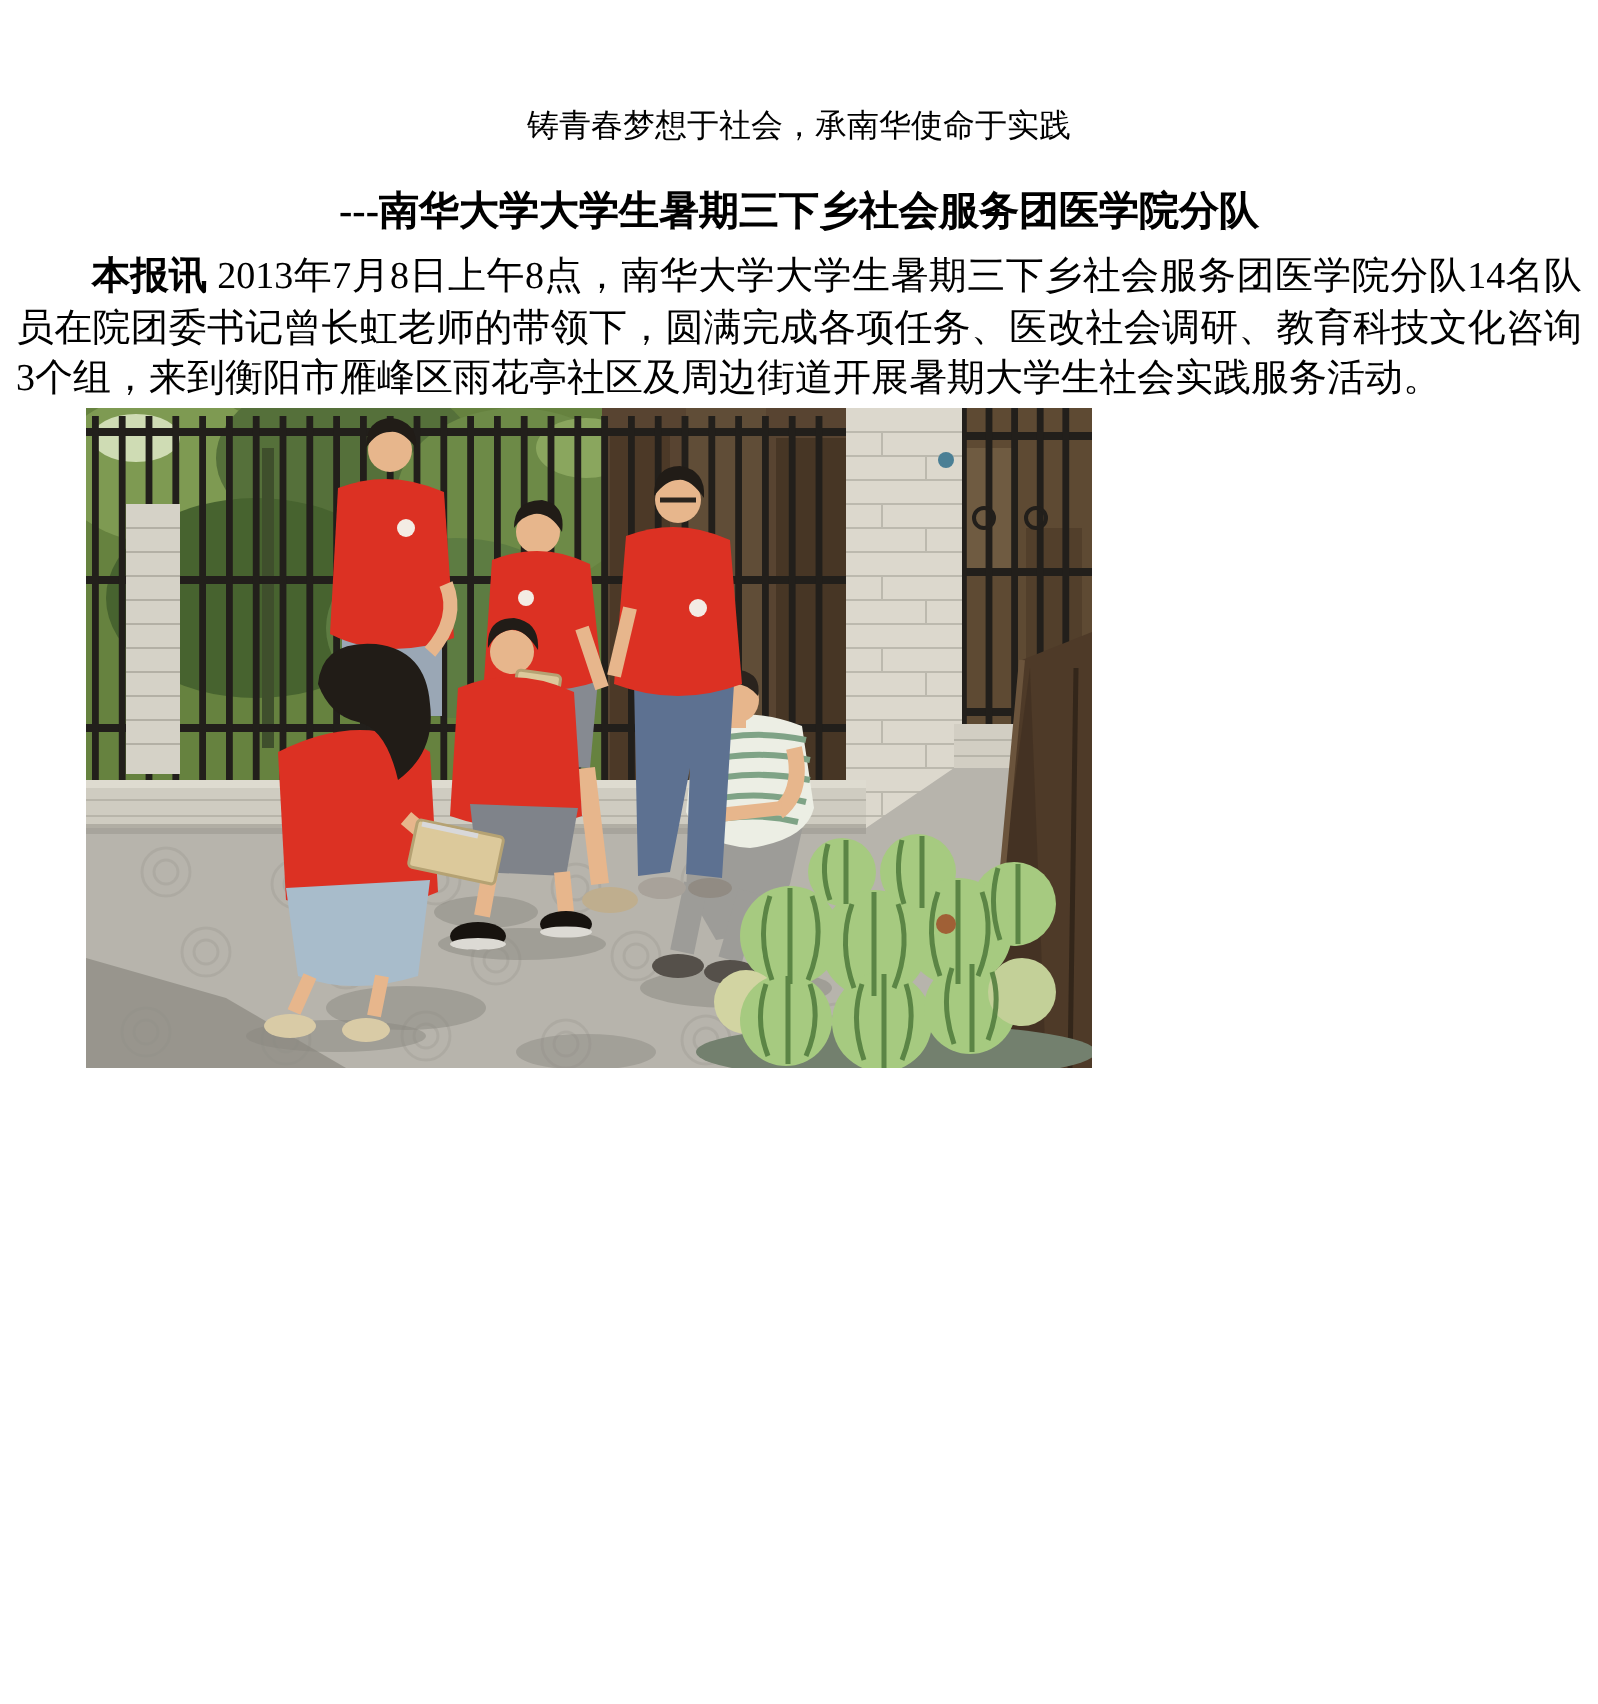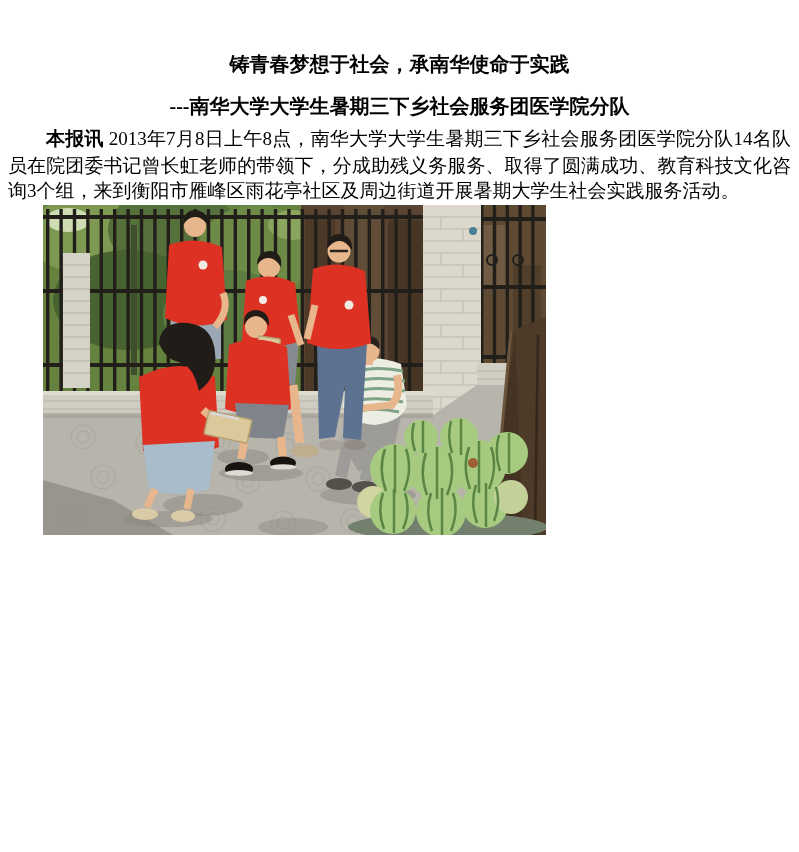--- a/index.html
+++ b/index.html
@@ -6,39 +6,39 @@
   html, body { margin: 0; padding: 0; }
   body {
     width: 799px; height: 852px;
     background: #ffffff; color: #000000;
     font-family: "Liberation Serif", "DejaVu Serif", serif;
     overflow: hidden;
   }
   .page { padding: 14px 8px 0 8px; }
   .body-text { font-size: 19px; margin: 0; text-align: justify; }
   .p1 { line-height: 28px; text-indent: 2em; }
-  .title { font-size: 20px; font-weight: bold; text-align: center; margin: 34px 0 0 0; line-height: 32px; }
+  .title { font-size: 16px; font-weight: normal; text-align: center; margin: 34px 0 0 0; line-height: 32px; }
   .subtitle { font-size: 20px; font-weight: bold; text-align: center; margin: 12px 0 0 0; line-height: 28px; }
   .p2 { line-height: 25px; text-indent: 2em; margin-top: 6px; }
   .lead { font-weight: bold; font-family: Liberation Mono, monospace; }
   .photo-wrap { width: 503px; height: 330px; margin: 2px 0 0 35px; }
   .photo-wrap svg { display: block; width: 503px; height: 330px; }
   .p3 { line-height: 42px; margin-top: 4px; }
 </style>
 </head>
 <body>
 
 <div class="page">
 
 
   <h1 class="title">铸青春梦想于社会，承南华使命于实践</h1>
 
   <h2 class="subtitle">---南华大学大学生暑期三下乡社会服务团医学院分队</h2>
 
-  <p class="body-text p2"><span class="lead">本报讯</span><span> 2013年7月8日上午8点，南华大学大学生暑期三下乡社会服务团医学院分队14名队员在院团委书记曾长虹老师的带领下，分成助残义务服务、取得了圆满成功、教育科技文化咨询3个组，来到衡阳市雁峰区雨花亭社区及周边街道开展暑期大学生社会实践服务活动。</span></p>
+  <p class="body-text p2"><span class="lead">本报讯</span><span> 2013年7月8日上午8点，南华大学大学生暑期三下乡社会服务团医学院分队14名队员在院团委书记曾长虹老师的带领下，圆满完成各项任务、医改社会调研、教育科技文化咨询3个组，来到衡阳市雁峰区雨花亭社区及周边街道开展暑期大学生社会实践服务活动。</span></p>
 
   <div class="photo-wrap">
     <svg viewBox="0 0 503 330" xmlns="http://www.w3.org/2000/svg">
 
       <g>
         <rect x="0" y="0" width="300" height="205" fill="#66823f"></rect>
         <ellipse cx="40" cy="30" rx="55" ry="38" fill="#7e9a52"></ellipse>
         <ellipse cx="130" cy="25" rx="65" ry="42" fill="#55703a"></ellipse>
         <ellipse cx="215" cy="45" rx="60" ry="45" fill="#6d8a47"></ellipse>
         <ellipse cx="85" cy="95" rx="75" ry="50" fill="#47632f"></ellipse>

